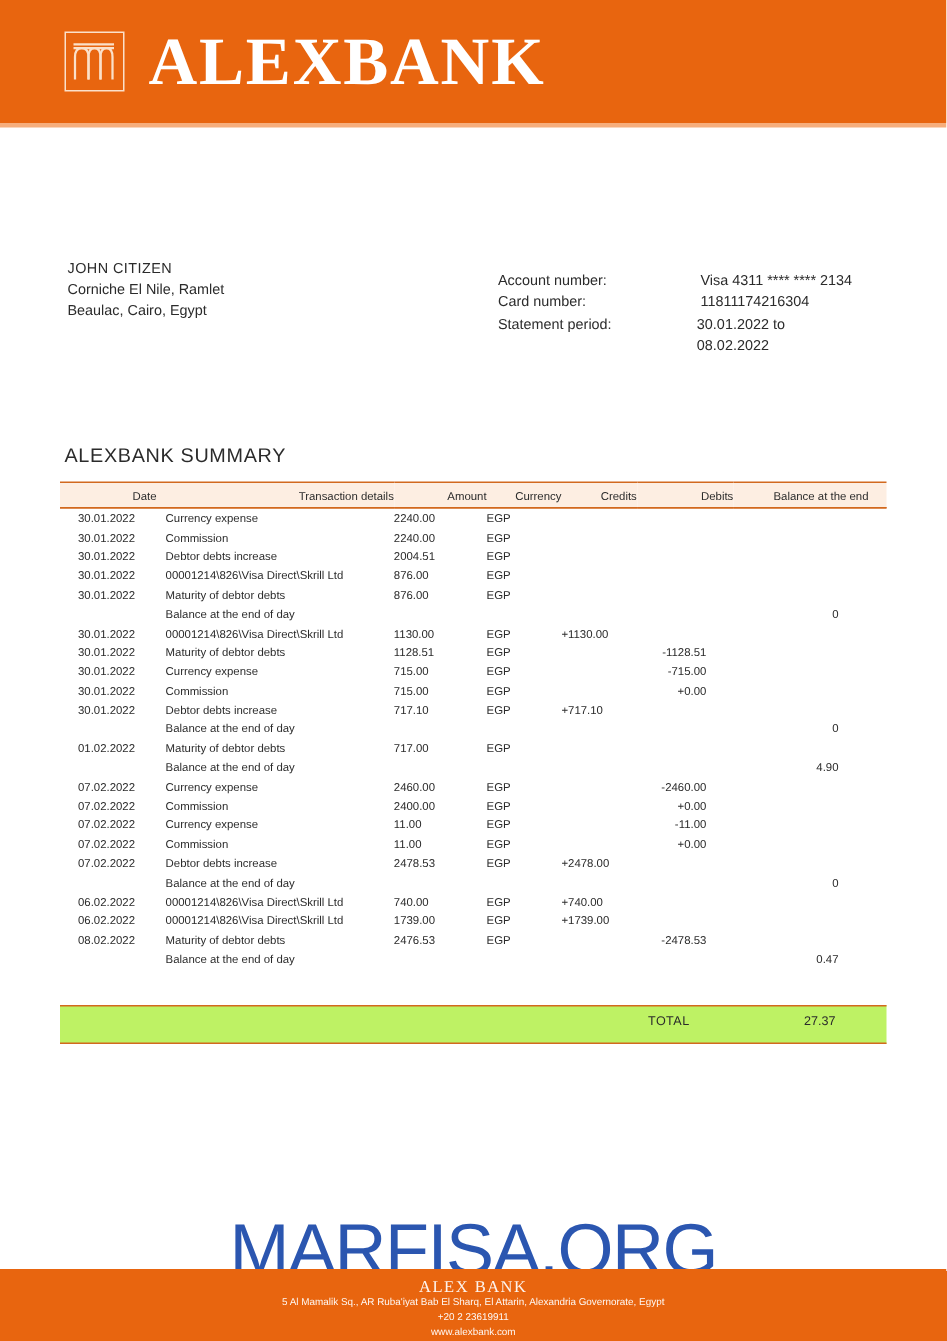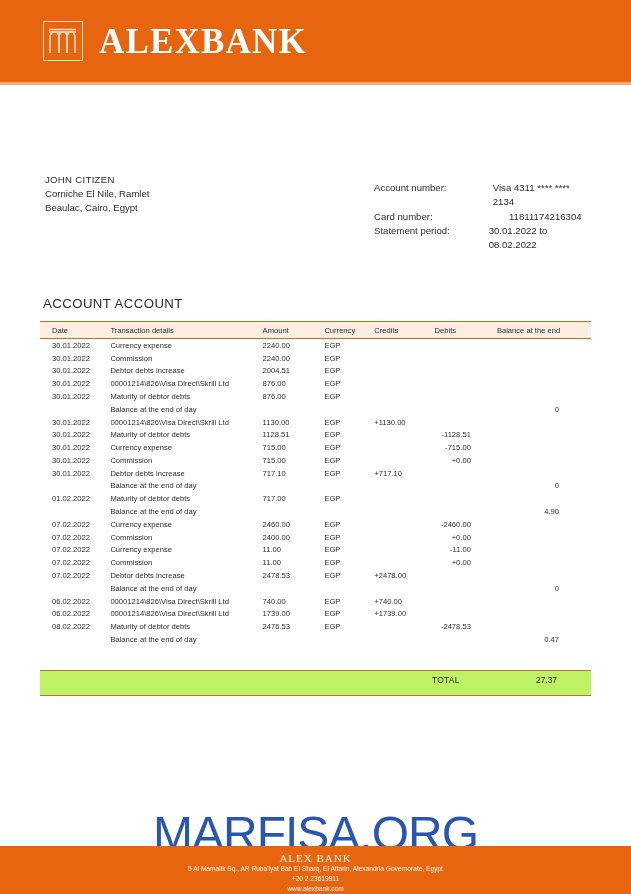--- a/index.html
+++ b/index.html
@@ -39,21 +39,21 @@
     margin-left: 43px;
     border: 1.6px solid #fbe0c9;
     box-sizing: border-box;
     position: relative;
     display: block;
   }
   .logo-mark svg { display: block; }
   .brand-name {
     margin-left: 16px;
     font-family: "Liberation Serif", serif;
-    font-size: 35px;
+    font-size: 45px;
     font-weight: bold;
     letter-spacing: 1.2px;
     color: #ffffff;
     line-height: 1;
   }
 
   
   .info-zone {
     position: absolute;
     top: 173px; left: 0;
@@ -69,21 +69,21 @@
   }
   .addr-name { letter-spacing: .3px; }
 
   .acct-block {
     position: absolute;
     left: 332px; top: 8px;
     font-size: 9.6px;
     line-height: 14.3px;
   }
   .acct-row { display: flex; }
-  .acct-label { width: 135px; color: #2b2b2b; margin-left: 42px; }
+  .acct-label { width: 135px; color: #2b2b2b; }
   .acct-value { color: #2b2b2b; }
 
   
   .section-title {
     position: absolute;
     left: 43px; top: 296px;
     font-size: 13.2px;
     letter-spacing: .45px;
     color: #2b2b2b;
   }
@@ -98,21 +98,21 @@
     width: 551px;
     border-collapse: collapse;
     font-size: 7.6px;
     color: #2b2b2b;
   }
   table.stmt thead tr {
     background: #fdeee2;
   }
   table.stmt thead th {
     font-weight: normal;
-    text-align: left;
+    text-align: right;
     padding: 3.5px 0 3.5px 0;
     border-top: 1.4px solid #d2691e;
     border-bottom: 1.4px solid #d2691e;
     font-size: 7.6px;
     white-space: nowrap;
   }
   table.stmt tbody td {
     padding: 1.9px 0;
     vertical-align: top;
     white-space: nowrap;
@@ -228,21 +228,21 @@
       <span class="acct-value">11811174216304</span>
     </div>
     <div class="acct-row">
       <span class="acct-label">Statement period:</span>
       <span class="acct-value">30.01.2022 to 08.02.2022</span>
     </div>
   </div>
 
 </div>
 
-<div class="section-title">ACCOUNT ACCOUNT</div>
+<div class="section-title">ALEXBANK SUMMARY</div>
 
 <div class="table-wrap">
   <table class="stmt">
     <thead>
       <tr>
         <th class="col-date">Date</th>
         <th class="col-details">Transaction details</th>
         <th class="col-amount">Amount</th>
         <th class="col-curr">Currency</th>
         <th class="col-credits">Credits</th>

